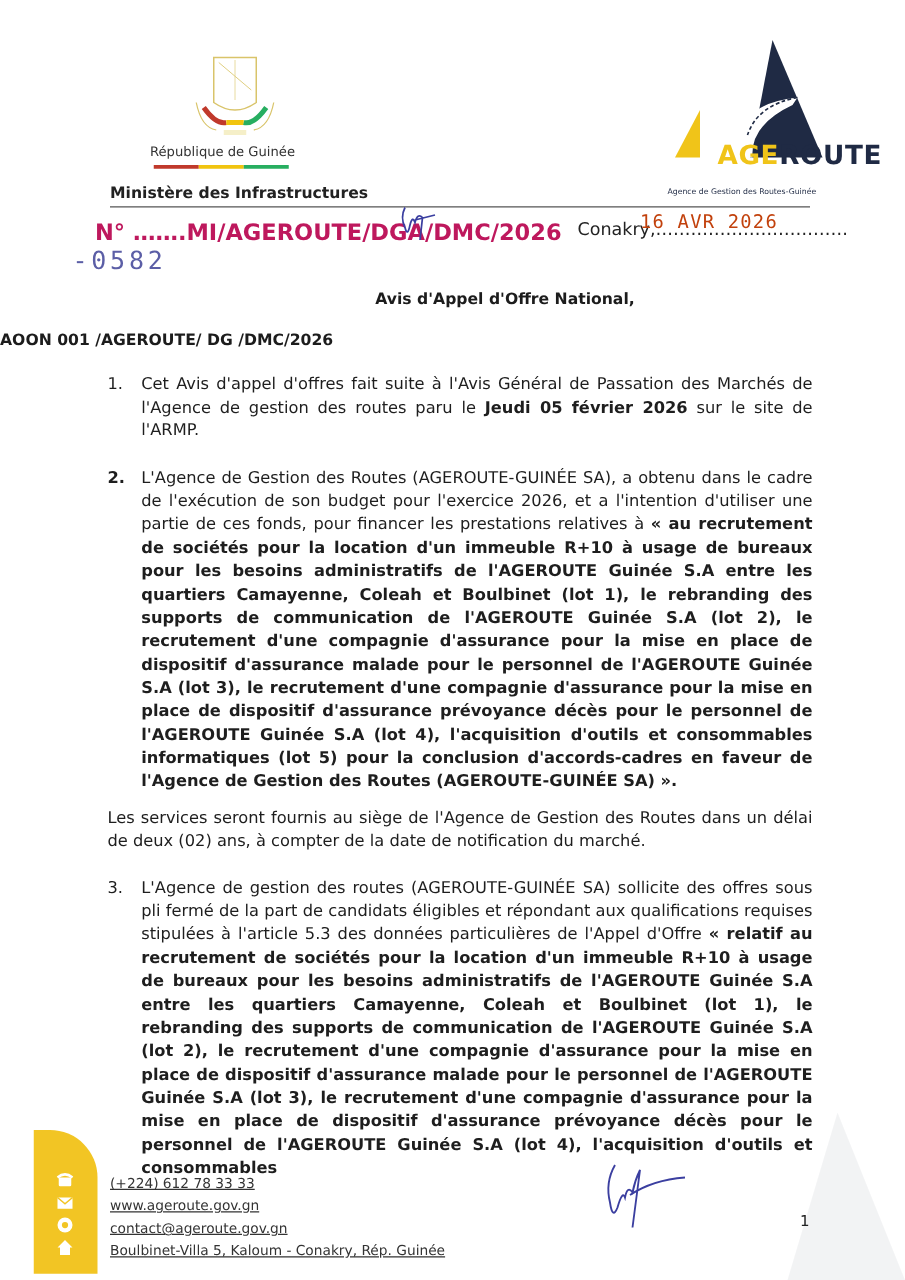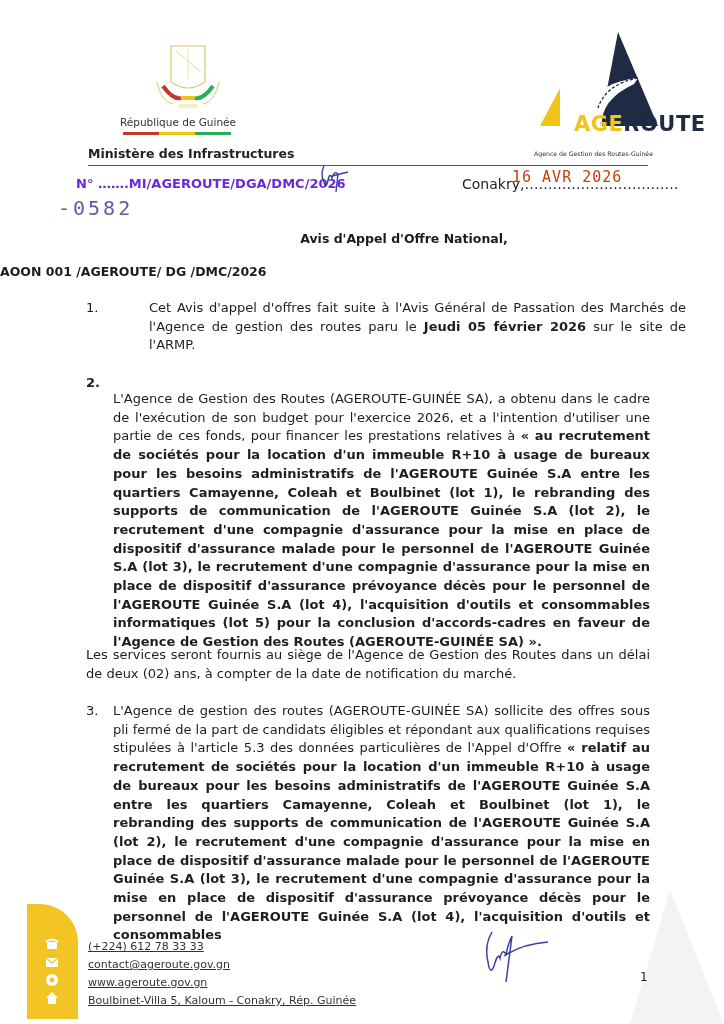--- a/index.html
+++ b/index.html
@@ -18,38 +18,38 @@
     .hr-line { left: 88px; top: 165px; width: 560px; height: 1px; background: #555; }
 
     
     .logo { left: 530px; top: 28px; width: 130px; height: 102px; }
     .logo-word { left: 530px; top: 112px; font-size: 21px; font-weight: bold; letter-spacing: 0.5px; margin-left: 44px; }
     .logo-word .age { color: #f0c419; }
     .logo-word .route { color: #1f2a44; }
     .logo-sub { left: 534px; top: 150px; font-size: 6.2px; color: #1f2a44; }
 
     
-    .ref { left: 76px; top: 176px; font-size: 13px; font-weight: bold; color: #6d28d9; }
+    .ref { left: 76px; top: 176px; font-size: 18px; font-weight: bold; color: #be185d; }
     .stamp-num { left: 58px; top: 196px; font-family: "DejaVu Sans Mono", monospace; font-size: 20px; color: #5b5ea6; letter-spacing: 3px; }
     .initials-1 { left: 316px; top: 160px; width: 34px; height: 34px; }
     .conakry { left: 462px; top: 176px; font-size: 14px; color: #222; }
     .date-stamp { left: 512px; top: 168px; font-family: "DejaVu Sans Mono", monospace; font-size: 15px; color: #c2410c; letter-spacing: 1px; }
 
     
     .title1 { left: 0; width: 724px; top: 231px; text-align: center; font-size: 12.5px; font-weight: bold; padding-left: 42px; }
     .title2 { left: 0; width: 724px; top: 264px; text-align: left; font-size: 12.5px; font-weight: bold; }
 
     
     .para { left: 113px; width: 537px; font-size: 13px; line-height: 18.7px; text-align: justify; color: #1e1e1e; }
     .num { left: 86px; font-size: 13px; line-height: 18.7px; color: #1e1e1e; }
     .num.b { font-weight: bold; }
     .bold { font-weight: bold; }
-    .p1 { top: 299px; margin-left: 36px; }
+    .p1 { top: 299px; }
     .n1 { top: 299px; }
-    .p2 { top: 374px; margin-top: 16px; }
+    .p2 { top: 374px; }
     .n2 { top: 374px; }
     .p-services { left: 86px; width: 564px; top: 646px; }
     .p3 { top: 702px; }
     .n3 { top: 702px; }
 
     
     .foot-bar { left: 27px; top: 904px; width: 51px; height: 115px; background: #f2c524; border-top-right-radius: 38px; }
     .foot-icons { left: 37px; top: 937px; width: 30px; display: flex; flex-direction: column; align-items: center; gap: 4px; }
     .foot-icons svg { display: block; }
     .foot-lines { left: 88px; top: 938px; font-size: 11px; line-height: 18px; color: #333; text-decoration: underline; }
@@ -125,22 +125,22 @@
   <svg width="14" height="14" viewBox="0 0 14 14">
       <circle cx="7" cy="7" r="6" fill="#fff"></circle>
       <circle cx="7" cy="7" r="2.5" fill="#f2c524"></circle>
     </svg>
   <svg width="14" height="14" viewBox="0 0 14 14">
       <polygon points="7,1 13,7 11,7 11,13 3,13 3,7 1,7" fill="#fff"></polygon>
     </svg>
 </div>
 <div class="abs foot-lines">
   <div>(+224) 612 78 33 33</div>
+  <div>www.ageroute.gov.gn</div>
   <div>contact@ageroute.gov.gn</div>
-  <div>www.ageroute.gov.gn</div>
   <div>Boulbinet-Villa 5, Kaloum - Conakry, Rép. Guinée</div>
 </div>
 <svg class="abs sign" viewBox="0 0 70 58">
   <path d="M10 6 Q2 20 6 36 Q8 50 12 40 Q16 26 18 32 Q20 22 24 28 Q26 18 30 10 L24 56 M22 30 Q40 18 66 16" stroke="#3b3fa0" stroke-width="1.5" fill="none"></path>
 </svg>
 <div class="abs page-num">1</div>
 <svg class="abs watermark" viewBox="0 0 124 134">
   <polygon points="70,0 124,134 30,134" fill="#1f2a44"></polygon>
 </svg>
 

